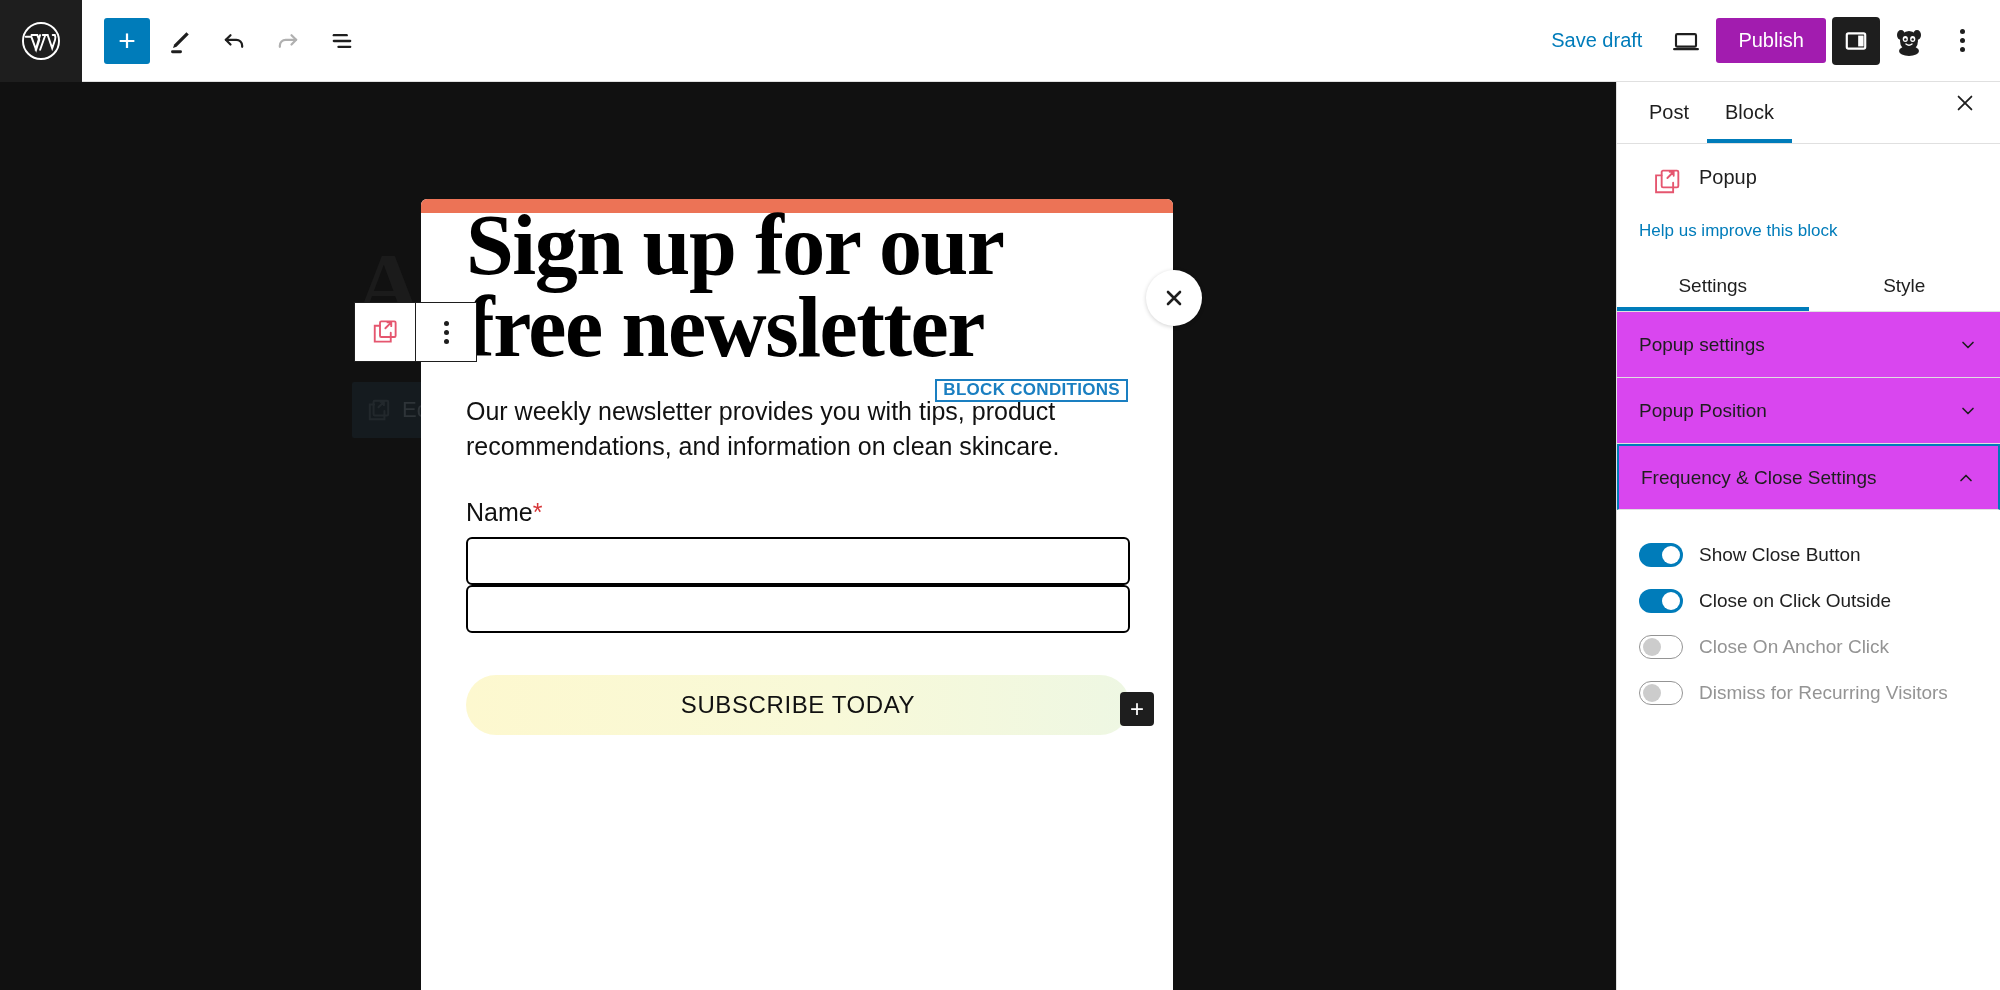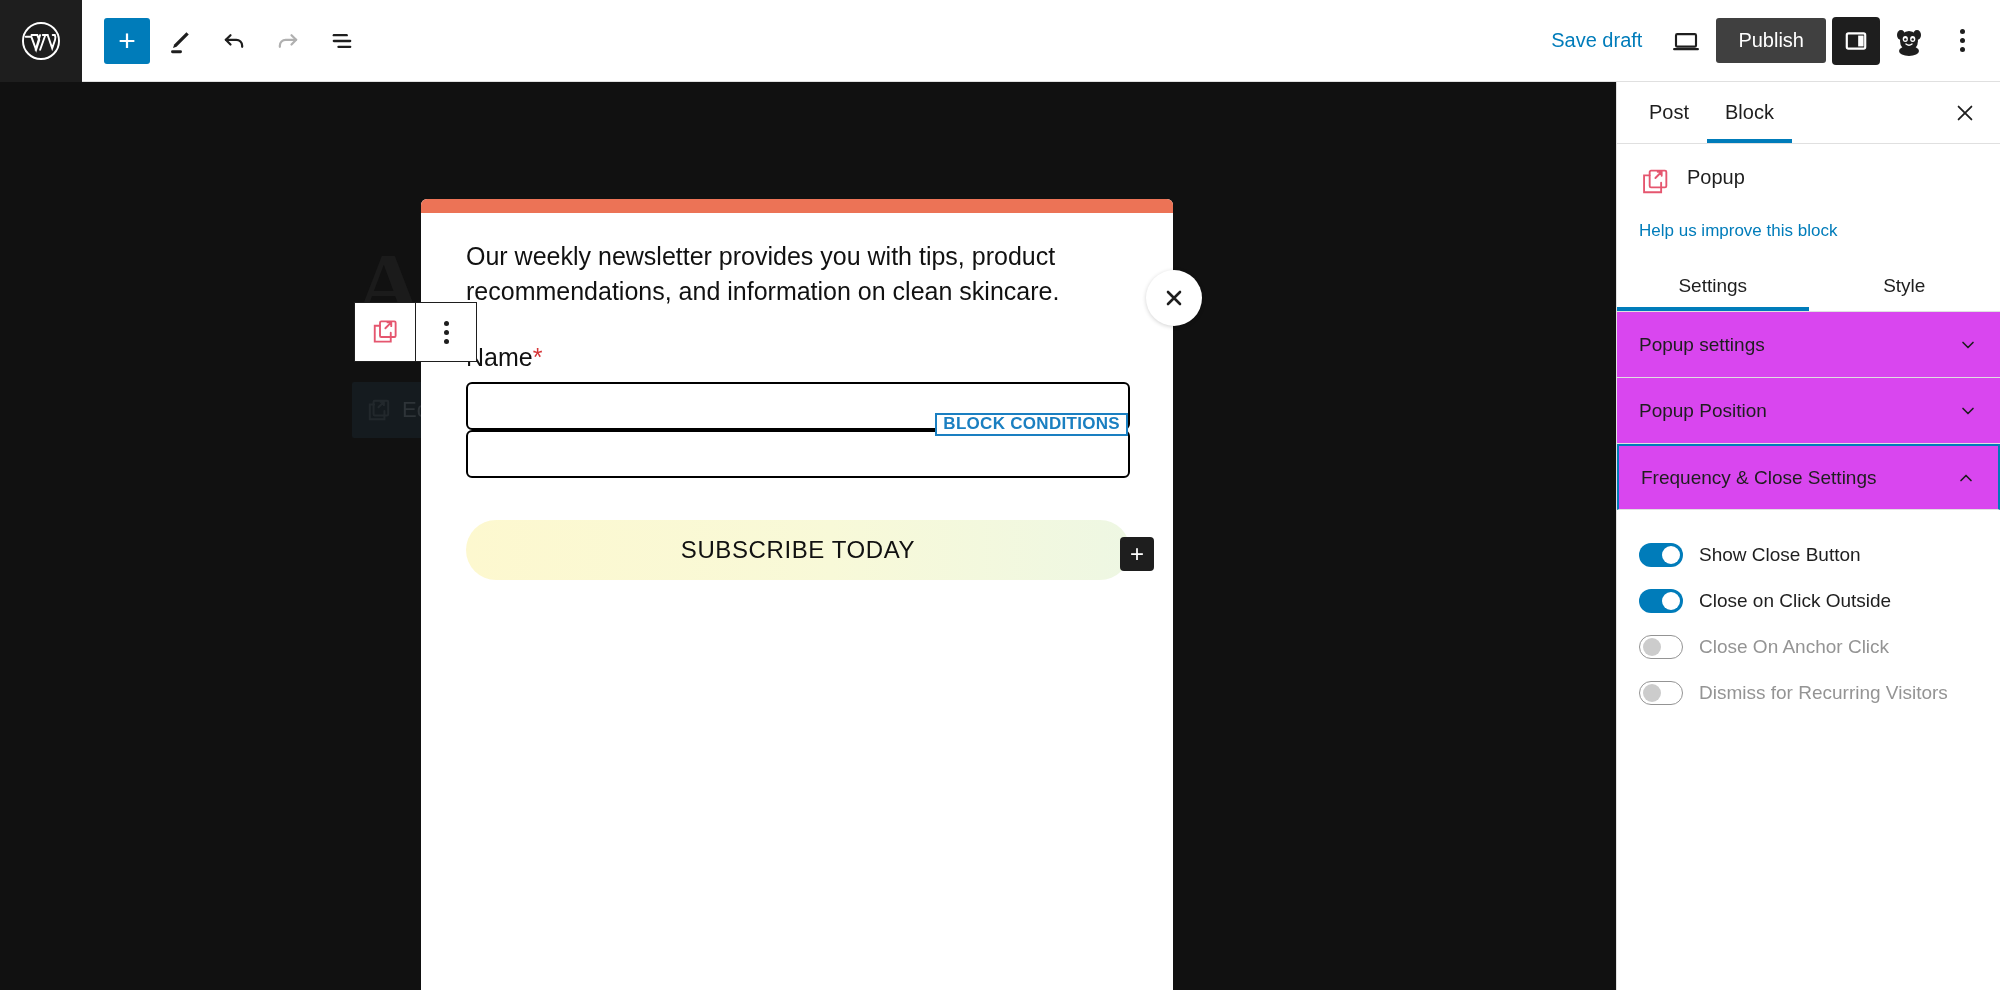--- a/index.html
+++ b/index.html
@@ -44,21 +44,21 @@
   .add-block-btn .plus {
     color: #fff; font-size: 30px; line-height: 1; font-weight: 300;
     font-family: "Liberation Sans", sans-serif;
   }
   .save-draft {
     color: #007cba; font-size: 20px; cursor: pointer;
     padding: 8px 14px; background: none; border: none;
     font-family: "Liberation Sans", sans-serif;
   }
   .publish-btn {
-    background: #404040; color: #fff;
+    background: #a21caf; color: #fff;
     font-size: 20px; padding: 11px 22px;
     border: none; border-radius: 3px; cursor: pointer;
     font-family: "Liberation Sans", sans-serif;
   }
   .sidebar-toggle {
     width: 48px; height: 48px; background: #1e1e1e;
     border-radius: 4px; display: flex; align-items: center; justify-content: center;
     cursor: pointer; border: none;
   }
   .avatar-btn { width: 46px; height: 46px; display:flex; align-items:center; justify-content:center; cursor:pointer; background:none; border:none;}
@@ -185,35 +185,35 @@
   
   .sidebar {
     position: absolute; top: 82px; right: 0;
     width: 384px; height: 908px;
     background: #fff;
     border-left: 1px solid #e0e0e0;
     z-index: 55;
     display: flex; flex-direction: column;
   }
   .sb-tabs {
-    display: flex; align-items: center;
+    display: flex; 
     height: 62px; padding: 0 14px;
     border-bottom: 1px solid #e0e0e0;
     position: relative;
   }
   .sb-tab {
     font-size: 20px; color: #1e1e1e;
     padding: 0 18px; height: 61px; line-height: 61px;
     cursor: pointer; background: none; border: none;
     font-family: "Liberation Sans", sans-serif;
   }
   .sb-tab.active { box-shadow: inset 0 -4px 0 #007cba; }
   .sb-close { margin-left: auto; width: 42px; height: 42px; display:flex; align-items:center; justify-content:center; cursor:pointer; background:none;border:none;}
 
-  .sb-blockinfo { display: flex; gap: 16px; padding: 22px 22px 6px 22px; }
+  .sb-blockinfo { display: flex; gap: 16px; padding: 22px 22px 6px 34px; }
   .sb-blockinfo .bi-text { flex: 1; }
   .bi-title { font-size: 20px; color: #1e1e1e; margin-bottom: 10px; font-weight: 400; }
   .bi-desc { font-size: 17px; line-height: 1.45; color: #1e1e1e; }
   .sb-helplink {
     color: #007cba; font-size: 17px; padding: 16px 22px 20px 22px;
     cursor: pointer; display: block; text-decoration: none;
   }
 
   .sb-subtabs { display: flex; border-bottom: 1px solid #e0e0e0; }
   .sb-subtab {
@@ -366,20 +366,21 @@
       <path d="M16.5 7.5v-3h-3M16.5 4.5L11.5 9.5" stroke-linecap="round"></path>
       <path d="M17 13v7.5H3.5V7h4" stroke-linecap="round"></path>
     </svg>
     <span>Edit</span>
   </div>
 
   <div class="popup-card">
     <div class="popup-accent"></div>
     <div class="popup-inner">
 
+      <div class="popup-title">Sign up for our free newsletter</div>
 
       <div class="block-conditions-badge">BLOCK CONDITIONS</div>
 
       <div class="popup-desc">Our weekly newsletter provides you with tips, product recommendations, and information on clean skincare.</div>
 
       <div class="field-label">
         <span>Name</span><span class="req">*</span>
       </div>
       <input class="field-input" type="text" placeholder="" style="">
 

